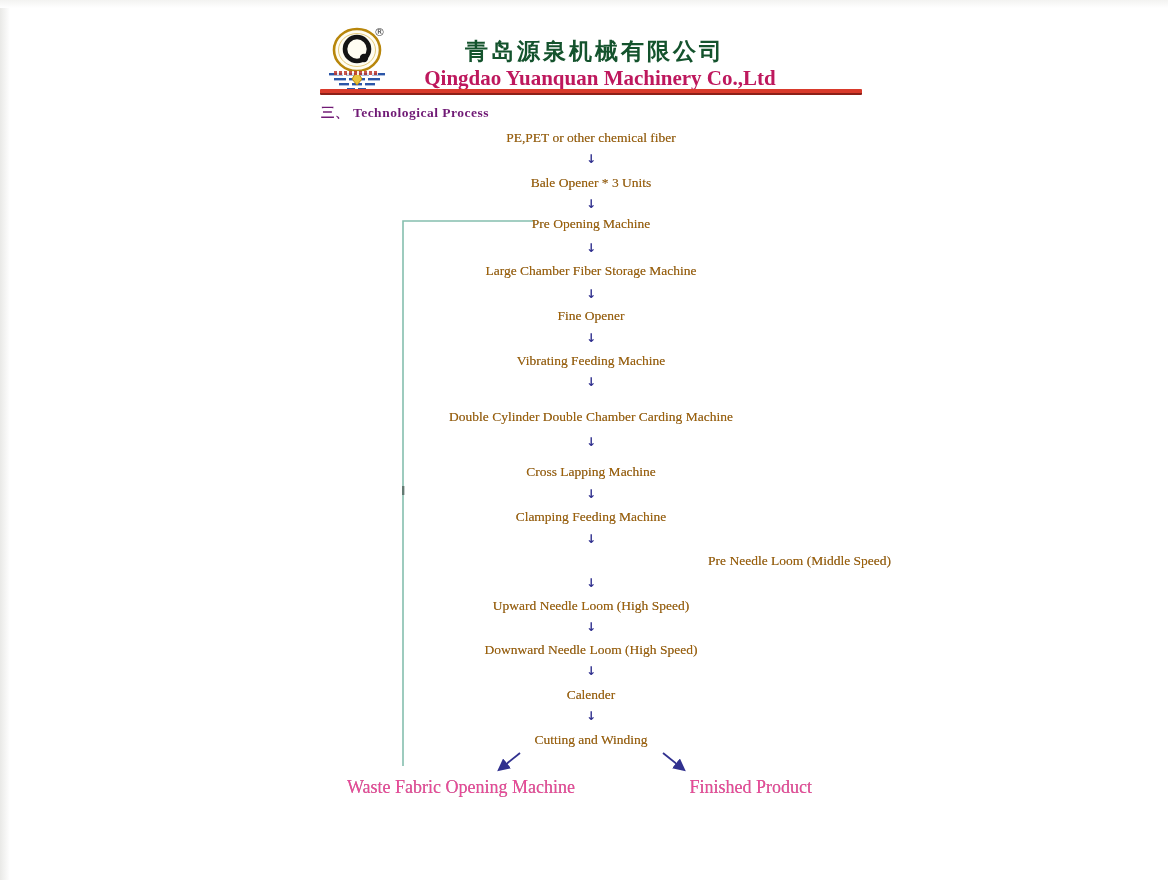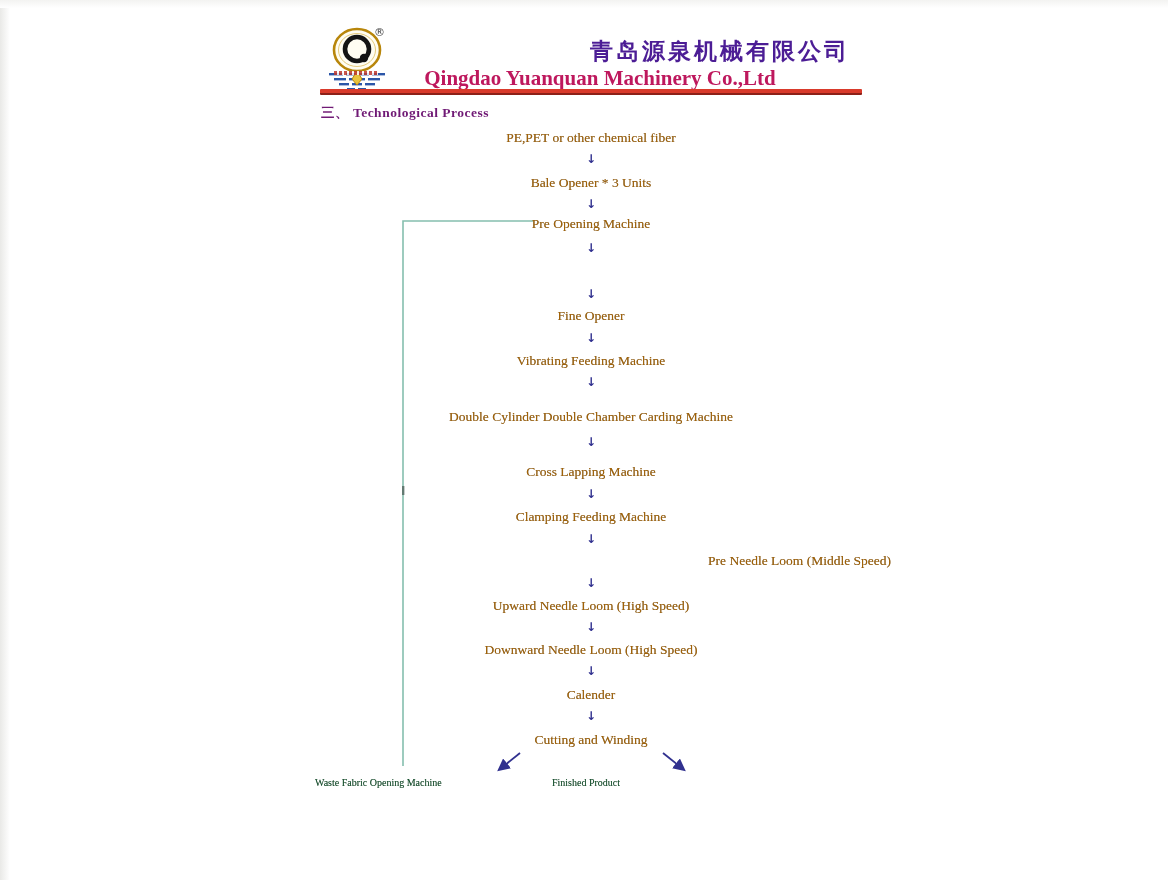--- a/index.html
+++ b/index.html
@@ -11,44 +11,44 @@
   
   .scan-edge-left{position:absolute;left:0;top:0;width:10px;height:880px;
     background:linear-gradient(to right,#e9e9e7,#ffffff);}
   .scan-edge-top{position:absolute;left:0;top:0;width:1168px;height:8px;
     background:linear-gradient(to bottom,#f3f3f1,#ffffff);}
 
   
   .logo-wrap{position:absolute;left:322px;top:27px;width:70px;height:76px;}
   .reg-mark{position:absolute;left:374px;top:26px;font-size:11px;color:#444;
     font-family:"DejaVu Sans",sans-serif;}
-  .company-cn{position:absolute;left:340px;top:36px;width:510px;text-align:right;
-    font-size:23px;font-weight:bold;color:#4c1d95;letter-spacing:3px;
+  .company-cn{position:absolute;left:340px;top:36px;width:510px;text-align:center;
+    font-size:23px;font-weight:bold;color:#14532d;letter-spacing:3px;
     font-family:"Liberation Serif",serif;}
   .company-en{position:absolute;left:340px;top:66px;width:520px;text-align:center;
     font-size:21px;font-weight:bold;color:#be185d;
     font-family:"Liberation Serif",serif;}
   .red-rule{position:absolute;left:320px;top:89px;width:542px;height:4px;
     background:#d93a2b;border-bottom:2px solid #8c2018;border-radius:1px;}
 
   .section-title{position:absolute;left:321px;top:104px;
     font-size:13.5px;font-weight:bold;color:#701a75;letter-spacing:.5px;
     font-family:"Liberation Serif",serif;}
 
   
   #flow{position:absolute;left:0;top:0;width:1168px;height:880px;}
   .flow-step{position:absolute;left:291px;width:600px;text-align:center;
     font-size:13.5px;color:#a16207;white-space:nowrap;
     font-family:"Liberation Serif",serif;
     text-shadow:0 0 .4px rgba(60,60,60,.55);}
   .flow-arrow{position:absolute;left:291px;width:600px;text-align:center;
     font-size:12px;font-weight:bold;color:#31318f;line-height:12px;
     font-family:"DejaVu Sans",sans-serif;}
-  .branch-label{position:absolute;width:260px;text-align:left;
-    font-size:10px;color:#14532d;white-space:nowrap;
+  .branch-label{position:absolute;width:260px;text-align:right;
+    font-size:18px;color:#ec4899;white-space:nowrap;
     font-family:"Liberation Serif",serif;
     text-shadow:0 0 .4px rgba(60,60,60,.55);}
   #branch-left{left:315px;top:777px;}
   #branch-right{left:552px;top:777px;}
 
   .connector-svg{position:absolute;left:0;top:0;pointer-events:none;}
 
   
   .logo-caption{position:absolute;left:334px;top:71px;width:44px;height:4px;
     background:repeating-linear-gradient(to right,#c03a2e 0 3px,#ffffff 3px 5px);
@@ -112,20 +112,21 @@
   <line x1="663" y1="753" x2="683" y2="769" stroke="#31318f" stroke-width="1.8" marker-end="url(#navyhead)"></line>
 </svg>
 
 <div id="flow">
     <div class="flow-step" style="top: 130px;">PE,PET or other chemical fiber</div>
     <div class="flow-arrow" style="top: 153px;">↓</div>
     <div class="flow-step" style="top: 175px;">Bale Opener * 3 Units</div>
     <div class="flow-arrow" style="top: 198px;">↓</div>
     <div class="flow-step" style="top: 216px;">Pre Opening Machine</div>
     <div class="flow-arrow" style="top: 242px;">↓</div>
+    <div class="flow-step" style="top: 263px;">Large Chamber Fiber Storage Machine</div>
     <div class="flow-arrow" style="top: 288px;">↓</div>
     <div class="flow-step" style="top: 308px;">Fine Opener</div>
     <div class="flow-arrow" style="top: 332px;">↓</div>
     <div class="flow-step" style="top: 353px;">Vibrating Feeding Machine</div>
     <div class="flow-arrow" style="top: 376px;">↓</div>
     <div class="flow-step" style="top: 409px;">Double Cylinder Double Chamber Carding Machine</div>
     <div class="flow-arrow" style="top: 436px;">↓</div>
     <div class="flow-step" style="top: 464px;">Cross Lapping Machine</div>
     <div class="flow-arrow" style="top: 488px;">↓</div>
     <div class="flow-step" style="top: 509px;">Clamping Feeding Machine</div>

